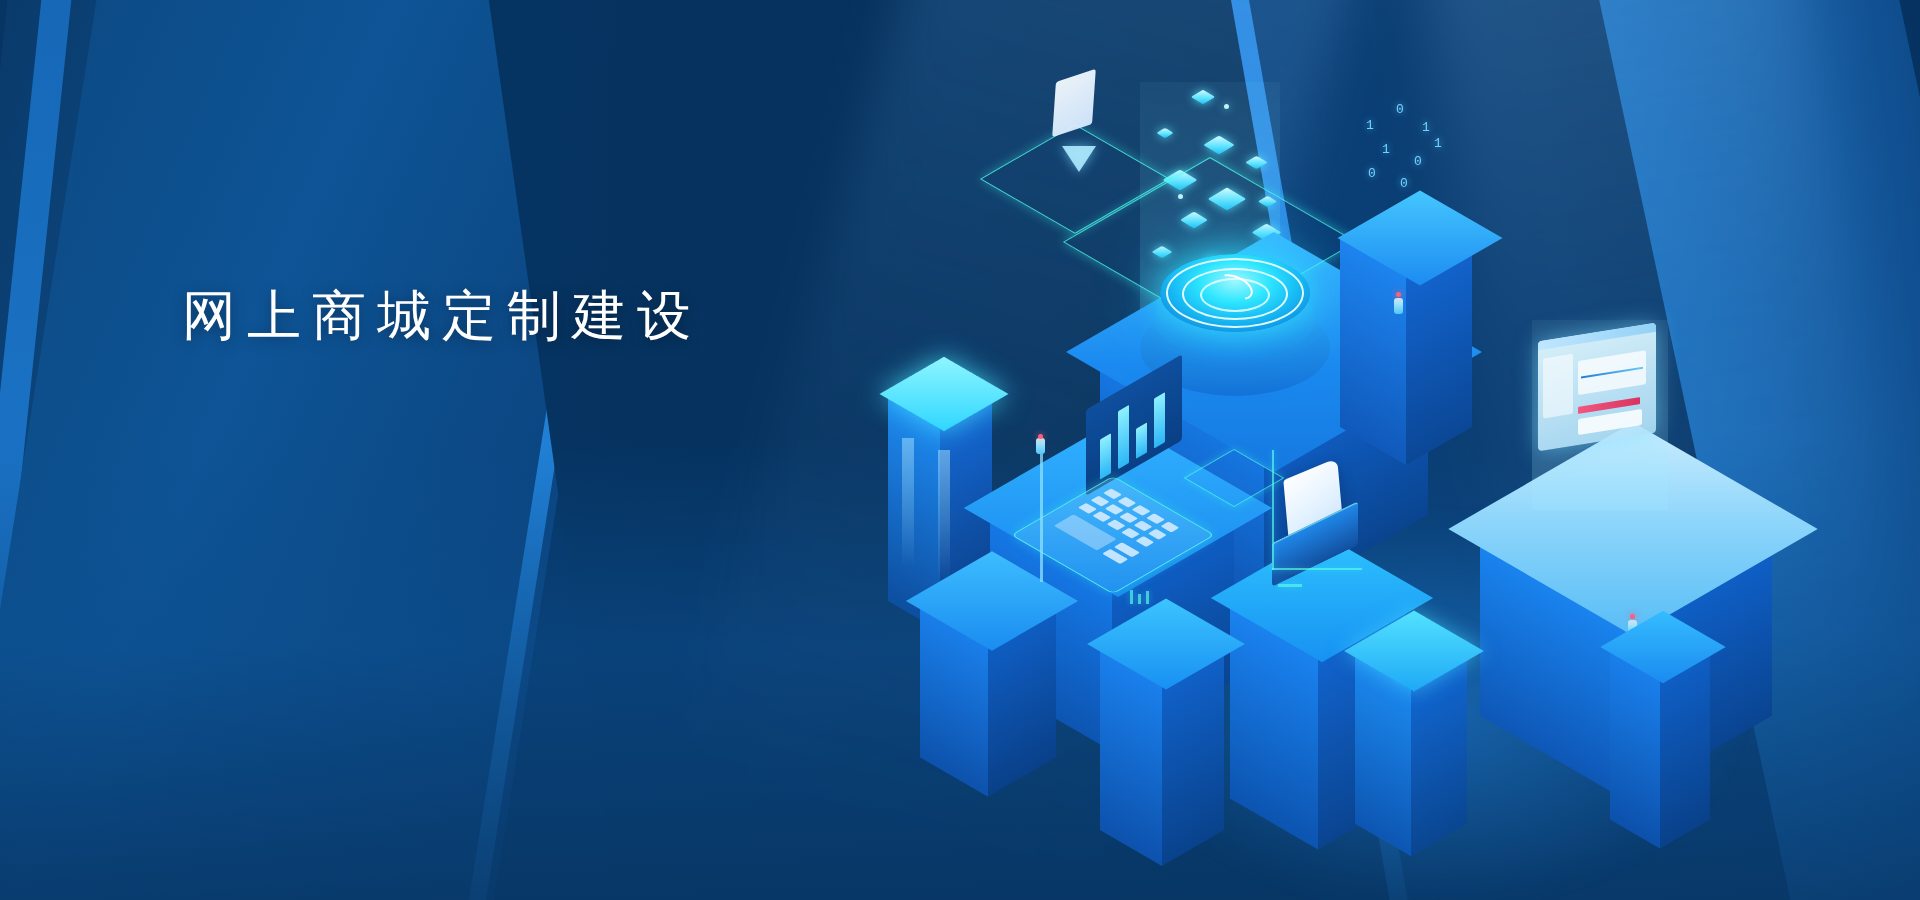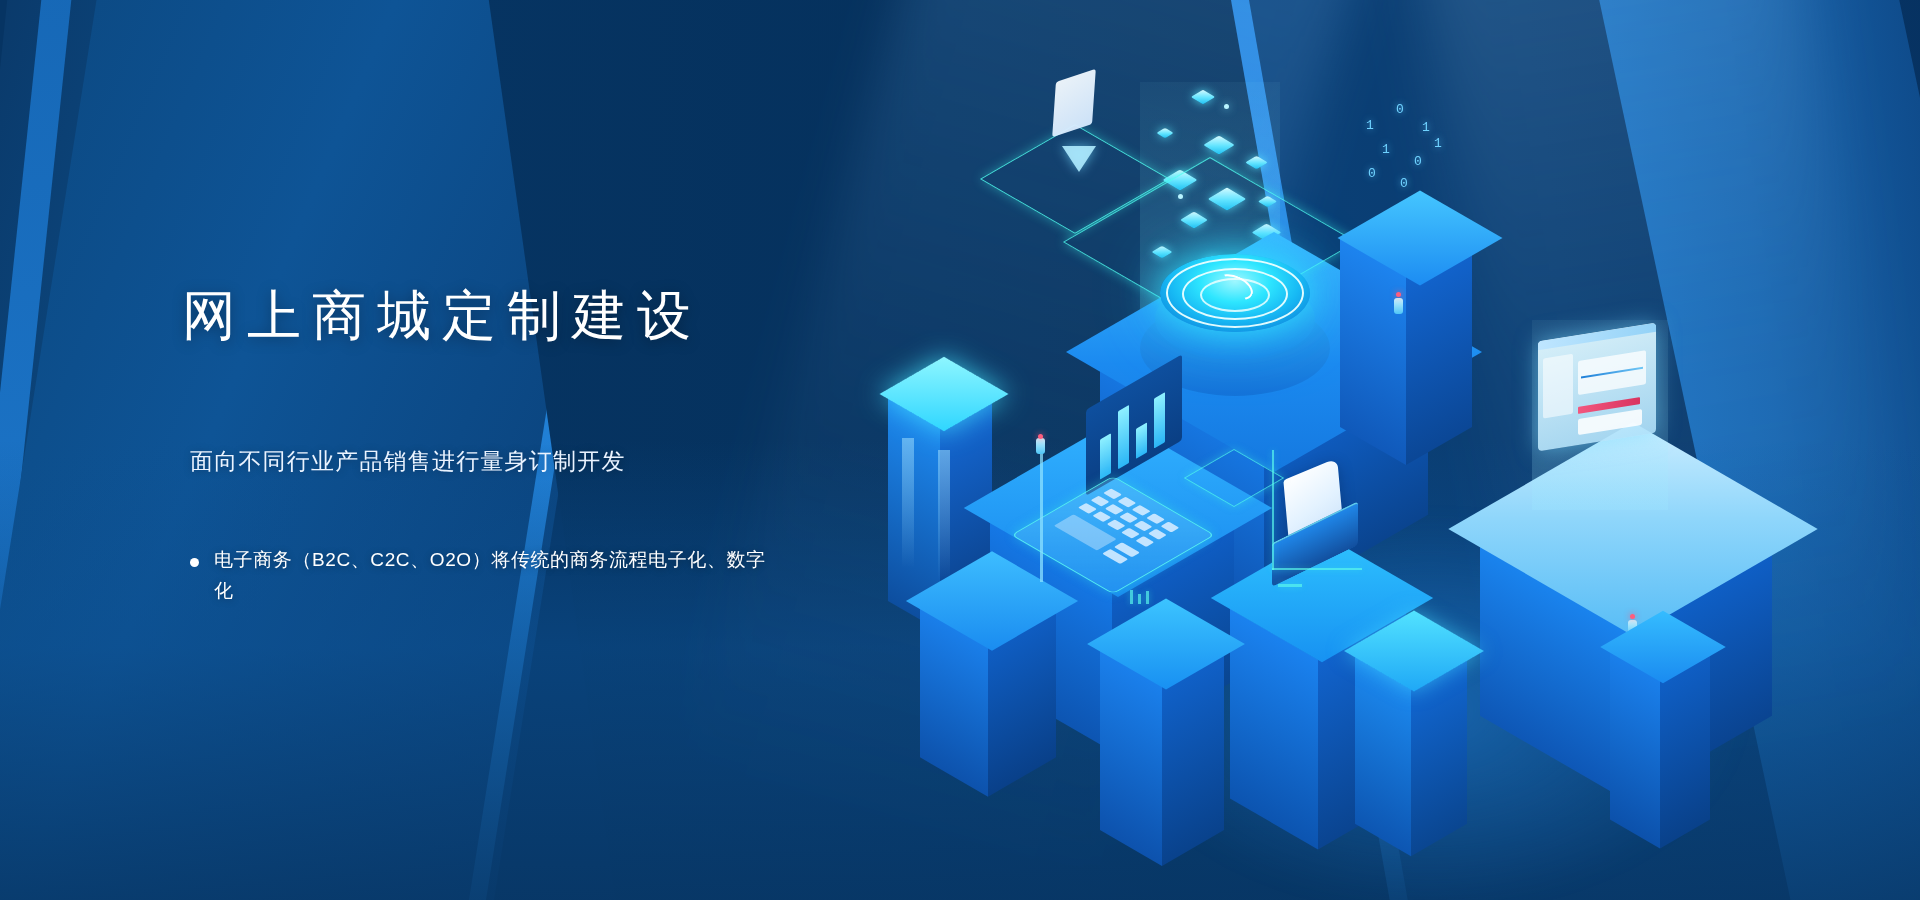--- a/index.html
+++ b/index.html
@@ -547,23 +547,18 @@
     <div class="antenna" style="left:30px;top:300px;height:132px;"></div>
     <div class="antenna-cap" style="left:26px;top:288px;"></div>
     <div class="antenna-dot" style="left:28px;top:284px;"></div>
     <div class="thinline" style="left:120px;top:440px;width:3px;height:14px;"></div>
     <div class="thinline" style="left:128px;top:444px;width:3px;height:10px;"></div>
     <div class="thinline" style="left:136px;top:441px;width:3px;height:13px;"></div>
   </div>
 
   <div class="content">
     <h1 class="title">网上商城定制建设</h1>
-    <div class="subtitle">面向不同行业产品销售进行量身订制开发</div>
 
     <ul class="bullets" style="list-style:none;">
-      <li class="bullet">
-        <span class="dot"></span>
-        <span class="txt">电子商务（B2C、C2C、O2O）将传统的商务流程电子化、数字化</span>
-      </li>
     </ul>
   </div>
 
 </div>
 
 </body></html>

